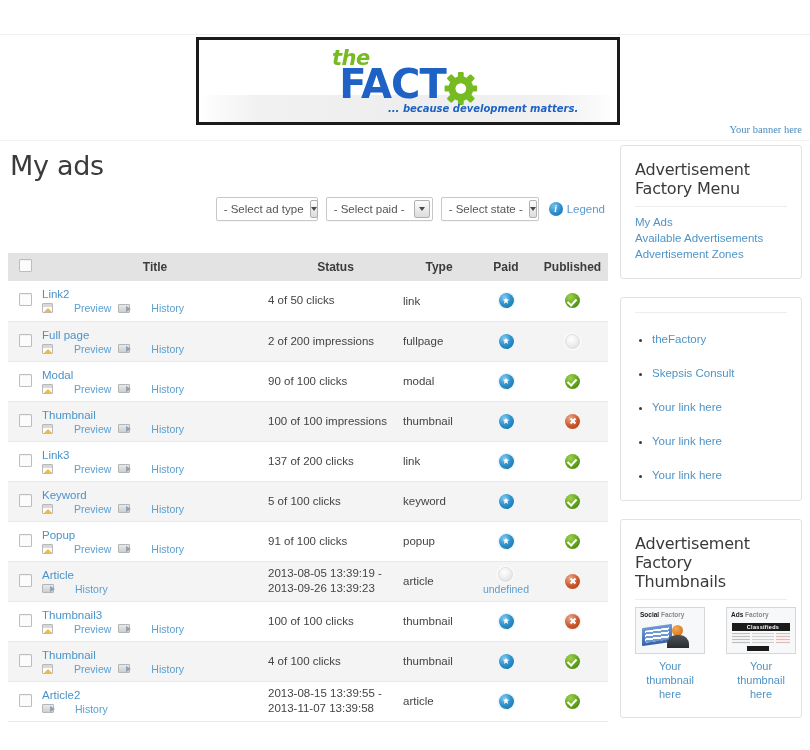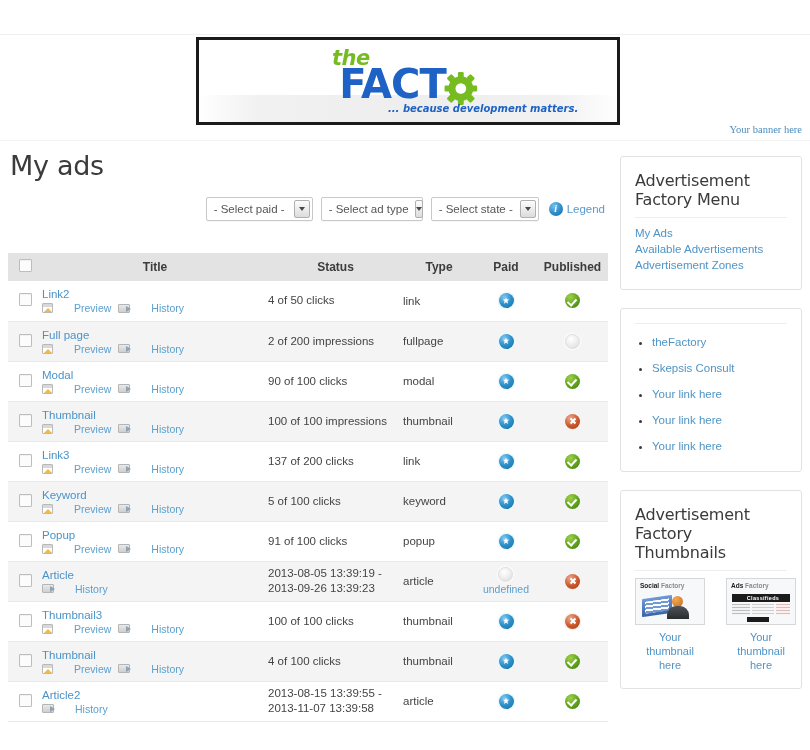--- a/index.html
+++ b/index.html
@@ -93,21 +93,21 @@
     background: linear-gradient(to bottom,#fdfdfd,#dcdcdc);
     display: flex; align-items: center; justify-content: center;
   }
   .select .arrow i {
     display: block; width: 0; height: 0;
     border-left: 3.5px solid transparent; border-right: 3.5px solid transparent;
     border-top: 4px solid #4a4a4a;
   }
   .sel-1 { width: 102px; }
   .sel-2 { width: 107px; }
-  .sel-3 { width: 108px; }
+  .sel-3 { width: 98px; }
   .legend {
     display: flex; align-items: center; gap: 4px;
     font-size: 11.5px; color: #5a9ad0; margin-left: 2px;
   }
   .info-icon {
     width: 14px; height: 14px; border-radius: 50%;
     background: radial-gradient(circle at 35% 28%, #6fc2ee 0%, #2d8ac8 55%, #1f6fa8 100%);
     color: #fff; font-size: 10px; font-weight: bold; font-style: italic;
     display: flex; align-items: center; justify-content: center;
     font-family: "Liberation Serif", serif; line-height: 1;
@@ -216,38 +216,38 @@
     background: radial-gradient(circle at 40% 32%, #ffffff 0%, #f0f0f0 45%, #d9d9d9 100%);
     border: 1px solid #e0e0e0;
     box-shadow: 0 0 0 1.5px #fafafa;
   }
   .buynow {
     display: block; font-size: 10.5px; color: #5ba0d0; margin-top: 1px;
   }
   .paid-stack { display: inline-flex; flex-direction: column; align-items: center; }
 
   
-  .sidebar { position: absolute; left: 620px; top: 156px; width: 182px; }
+  .sidebar { position: absolute; left: 620px; top: 145px; width: 182px; }
   .widget {
     border: 1px solid #e2e2e2; background: #ffffff;
     border-radius: 3px; padding: 14px 14px 16px 14px;
     margin-bottom: 18px;
   }
   .widget h3 {
     font-family: "DejaVu Sans", sans-serif;
     margin: 0 0 8px 0; font-size: 16px; font-weight: normal;
     color: #3a3a3a; line-height: 19px; letter-spacing: -0.2px;
   }
   .widget .hr { height:1px; background:#ededed; margin: 0 0 7px 0; }
   .menu-link {
     display: block; color: #4f94c6; font-size: 11.5px;
     line-height: 16px; text-decoration: none;
   }
   ul.links { margin: 2px 0 0 0; padding-left: 17px; }
-  ul.links li { margin: 8px 0 1px 0; }
+  ul.links li { margin: 16px 0 1px 0; }
   ul.links li::marker { color: #3a3a3a; font-size: 11px; }
   ul.links a { color: #4f94c6; font-size: 11.5px; text-decoration: none; line-height: 16px; }
 
   .thumbs { display: flex; gap: 21px; }
   .thumb-col { width: 70px; text-align: center; }
   .thumb-box {
     width: 70px; height: 47px; border: 1px solid #d7d7d7;
     background: #f7f8fa; position: relative; overflow: hidden;
   }
   .thumb-cap {
@@ -319,29 +319,29 @@
 
   <div class="banner-here">Your banner here</div>
   <div class="rule-under-banner"></div>
 
   <div class="main">
 
     <h1 class="page-title">My ads</h1>
 
     <div class="filters">
 
-      <div class="select sel-2">
-        <span class="lbl">- Select paid -</span>
+      <div class="select sel-1">
+        <span class="lbl">- Select ad type</span>
         <span class="arrow">
             <i></i>
           </span>
       </div>
 
-      <div class="select sel-1">
-        <span class="lbl">- Select ad type</span>
+      <div class="select sel-2">
+        <span class="lbl">- Select paid -</span>
         <span class="arrow">
             <i></i>
           </span>
       </div>
 
       <div class="select sel-3">
         <span class="lbl">- Select state -</span>
         <span class="arrow">
             <i></i>
           </span>

